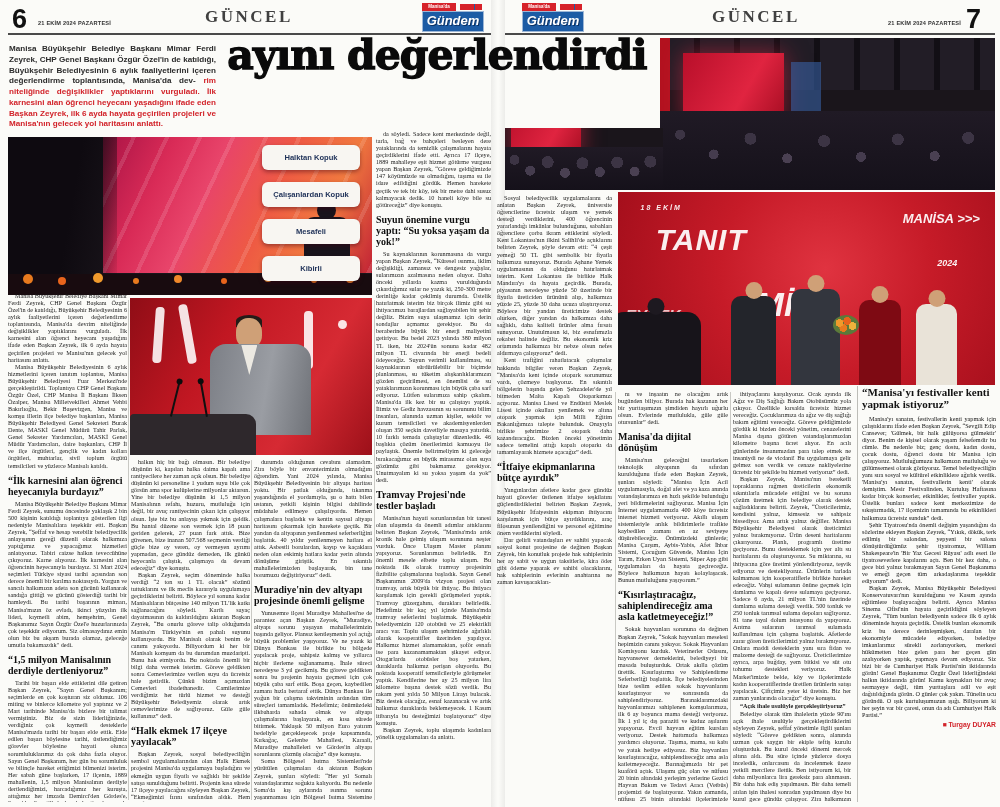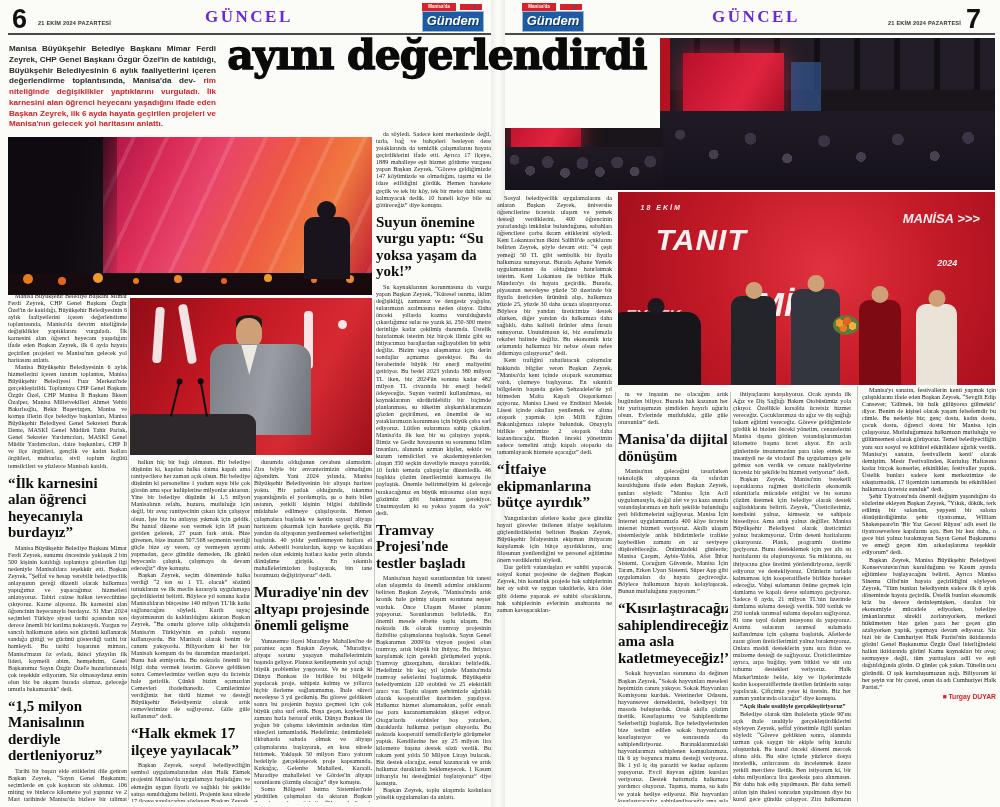--- a/index.html
+++ b/index.html
@@ -5,21 +5,21 @@
   html,body{margin:0;padding:0;background:#d9d9d6;}
   .sheet{position:relative;width:1000px;height:807px;margin:0 auto;background:#fbfbf8;
          font-family:"Liberation Serif",serif;color:#141414;overflow:hidden;
          box-shadow:0 0 8px rgba(0,0,0,.35);}
   .gutter{position:absolute;left:491px;top:0;width:14px;height:100%;
           background:linear-gradient(90deg,rgba(0,0,0,.06),rgba(0,0,0,0) 45%,rgba(0,0,0,0) 55%,rgba(0,0,0,.06));}
 
   
   .pagenum{position:absolute;top:4px;font:bold 27px "Liberation Sans",sans-serif;color:#111;}
   .dateline{position:absolute;top:20px;font:bold 5.6px "Liberation Sans",sans-serif;color:#333;letter-spacing:.2px;}
-  .section{position:absolute;top:7px;font:bold 17px "Liberation Serif",serif;letter-spacing:2.5px;color:#6d28d9;}
+  .section{position:absolute;top:7px;font:bold 17px "Liberation Serif",serif;letter-spacing:2.5px;color:#404040;}
   .hdr-rule{position:absolute;top:33px;height:2px;background:#4a4a4a;}
   .logo{position:absolute;top:3px;width:62px;height:29px;font-family:"Liberation Sans",sans-serif;}
   .logo .kick{position:absolute;left:0;top:0;width:34px;height:8px;background:#d6222a;color:#fff;
               font-size:4.5px;font-weight:bold;line-height:8px;text-align:center;}
   .logo .boxes{position:absolute;right:2px;top:1px;width:22px;height:6px;background:
       linear-gradient(90deg,#d6222a 0 30%,#1d5ca5 30% 34%,#d6222a 34% 64%,#1d5ca5 64% 68%,#d6222a 68% 100%);}
   .logo .word{position:absolute;left:0;top:8px;right:0;bottom:0;background:#1d5ca5;border:1px solid #9db7d6;
               color:#fff;font-weight:bold;font-style:italic;font-size:13px;line-height:18px;text-align:center;
               text-shadow:1px 1px 0 #0c3264;}
 
@@ -97,21 +97,21 @@
   .bouquet{position:absolute;width:26px;height:20px;border-radius:50%;
       background:radial-gradient(circle 4px at 25% 40%,#f09a2c 97%,transparent),
                  radial-gradient(circle 4px at 55% 30%,#e8641c 97%,transparent),
                  radial-gradient(circle 4px at 75% 55%,#f0b23c 97%,transparent),
                  radial-gradient(circle 4px at 40% 65%,#e87a1e 97%,transparent),#5c7a3a;}
 
   
   .col{position:absolute;overflow:hidden;text-align:justify;font-size:6.2px;line-height:1.14;color:#1c1c1c;}
   .col p{margin:0;text-indent:7px;}
   .col p.q{font-weight:bold;text-indent:7px;margin:1px 0;}
-  .col h3{font-size:15px;line-height:1.1;margin:6px 0 3px;font-weight:bold;text-align:left;color:#0e0e0e;}
+  .col h3{font-size:10px;line-height:1.1;margin:6px 0 3px;font-weight:bold;text-align:left;color:#0e0e0e;}
   .vrule{position:absolute;width:1px;background:#c9c9c4;}
 
   
   .side-box{position:absolute;left:857px;top:386px;width:139px;height:416px;overflow:hidden;
       border-left:1px solid #bdbdb8;padding-left:4px;box-sizing:border-box;}
   .side-box h2{font-size:11px;line-height:1.12;margin:0 0 4px;font-weight:bold;}
   .side-box .col2{position:relative;text-align:justify;font-size:6.2px;line-height:1.14;}
   .side-box .col2 p{margin:0;text-indent:7px;}
   .credit{margin-top:3px;text-align:right;font:bold 6.8px "Liberation Sans",sans-serif;color:#d2232a;}
 </style>
@@ -148,20 +148,26 @@
     <span class="red">rim niteliğinde değişiklikler yaptıklarını vurguladı. İlk karnesini alan öğrenci heyecanı yaşadığını ifade eden Başkan Zeyrek, ilk 6 ayda hayata geçirilen projeleri ve Manisa'nın gelecek yol haritasını anlattı.</span>
   </div>
 
   <div class="photo" style="left:8px;top:137px;width:364px;height:158px;">
     <div class="abs p1-screen"></div>
     <div class="abs p1-stripe"></div>
     <div class="abs p1-left"></div>
     <div class="abs p1-floor"></div>
     <div class="abs p1-flowers"></div>
     <div class="abs p1-sil"></div>
+    <div class="pills">
+        <div class="pill n0">Halktan Kopuk</div>
+        <div class="pill n1">Çalışanlardan Kopuk</div>
+        <div class="pill n2">Mesafeli</div>
+        <div class="pill n3">Kibirli</div>
+      </div>
   </div>
   <div class="photo" style="left:130px;top:298px;width:242px;height:157px;">
     <div class="abs p2-bg"></div>
     <div class="abs p2-letter" style="left:10%;top:6%;width:9px;height:56px;transform:rotate(4deg);"></div>
     <div class="abs p2-letter" style="left:22%;top:4%;width:9px;height:60px;transform:rotate(-10deg);"></div>
     <div class="abs p2-letter" style="left:72%;top:8%;width:9px;height:58px;"></div>
     <div class="abs p2-letter" style="left:86%;top:14%;width:9px;height:9px;border-radius:50%;"></div>
     <div class="abs p2-man-hair"></div>
     <div class="abs p2-man-head"></div>
     <div class="abs p2-man-body"></div>
@@ -249,20 +255,21 @@
   <div class="col" style="left:733px;top:390px;width:118px;height:412px;">
       <p>ihtiyaçlarını karşılıyoruz. Ocak ayında ilk Ağız ve Diş Sağlığı Bakım Otobüsümüz yola çıkıyor. Özellikle kırsalda ücretsiz hizmet vereceğiz. Çocuklarımıza da ağız ve diş sağlığı bakım eğitimi vereceğiz. Göreve geldiğimizde gördük ki bizden önceki yönetim, cenazelerini Manisa dışına götüren vatandaşlarımızdan kilometre başına ücret alıyor. En acılı günlerinde insanımızdan para talep etmek ne insaniydi ne de vicdani! Bu uygulamaya gelir gelmez son verdik ve cenaze nakliyelerine ücretsiz bir şekilde bu hizmeti veriyoruz” dedi.</p>
       <p>Başkan Zeyrek, Manisa'nın bereketli topraklarına rağmen üreticilerin ekonomik sıkıntılarla mücadele ettiğini ve bu soruna çözüm üretmek için belediye olarak destek sağladıklarını belirtti. Zeyrek, “Üreticilerimiz, kendisini yalnız, kimsesiz ve sahipsiz hissediyor. Ama artık yalnız değiller. Manisa Büyükşehir Belediyesi olarak üreticimizi yalnız bırakmıyoruz. Ürün deseni haritalarını çıkarıyoruz. Planlı, programlı üretime geçiyoruz. Bunu desteklemek için yer altı su haritalarını da oluşturuyoruz. Su miktarına, su ihtiyacına göre üretimi yönlendiriyoruz, teşvik ediyoruz ve destekliyoruz. Ürünlerin tarlada kalmaması için kooperatiflerle birlikte hareket edeceğiz. Vahşi sulamanın önüne geçmek için damlama ve kapalı devre sulamaya geçiyoruz. Sadece 6 ayda, 21 milyon TL'nin üzerinde damlama sulama desteği verdik. 500 tonluk ve 250 tonluk tarımsal sulama depoları sağlıyoruz. 81 tane tayal dolum istasyonu da yapıyoruz. Arıtma sularının tarımsal sulamada kullanılması için çalışma başlattık. Afetlerde zarar gören üreticilerimizi yalnız bırakmıyoruz. Onlara maddi desteklerin yanı sıra fidan ve malzeme desteği de sağlıyoruz. Üreticilerimize ayrıca, arpa buğday, yem bitkisi ve süt otu tohumu destekleri veriyoruz. Halk Market'imizde belde, köy ve ilçelerimizde kadın kooperatiflerinde üretilen ürünlerin satışı yapılacak. Çiftçimiz yeter ki üretsin. Biz her zaman yanlarında olacağız” diye konuştu.</p>
       <p class="q">“Açık ihale usulüyle gerçekleştiriyoruz”</p>
       <p>Belediye olarak tüm ihalelerin yüzde 90'ını açık ihale usulüyle gerçekleştirdiklerini söyleyen Zeyrek, şeffaf yönetimle ilgili şunları söyledi: “Göreve geldikten sonra, alanında uzman çok saygın bir ekiple teftiş kurulu oluşturduk. Bu kurul önceki dönemi mercek altına aldı. Bu süre içinde yüzlerce dosya inceledik, onlarcasını da incelenmek üzere yetkili mercilere ilettik. Ben istiyorum ki, bir daha milyonlarca lira gereksiz para alınmasın. Bir daha hak ediş yapılmasın. Bir daha temeli atılan işin ihalesi sonradan yapılmasın diye bu kurul gece gündüz çalışıyor. Zira halkımızın bize emanet ettiği her bir kuruşta garip gurebanın, yoksul ve yetimin hakkı var. Buradan bir kez daha söylüyorum; Manisa'mda artık rantçı değil halkçı bir belediye var. Halkın parasını yine halkı için harcayan bir belediye anlayışı var! Aylık mali raporlarımızı internet sitemizde düzenli olarak yayınlıyoruz. İhalelerimizi canlı yayınlıyoruz. İhalelerimizin yüzde 90'ı açık ihale usulü ile yapılıyor. Bu rakamın Türkiye ortalaması Kamu İhale Kurumu'nun en son açıkladığı Kamu Alımları İzleme Raporuna göre yaklaşık yüzde 60. Denetlenmekten, hesap vermekten, şeffaflıktan korkmuyoruz, çekinmiyoruz ve vazgeçmiyoruz.”</p>
     </div>
   <div class="vrule" style="left:615px;top:392px;height:408px;"></div>
   <div class="vrule" style="left:730px;top:392px;height:408px;"></div>
 
   <div class="side-box">
+    <h2>“Manisa'yı festivaller kenti yapmak istiyoruz”</h2>
     <div class="col2">
         <p>Manisa'yı sanatın, festivallerin kenti yapmak için çalıştıklarını ifade eden Başkan Zeyrek, “Sevgili Edip Cansever; 'Gülmek, bir halk gülüyorsa gülmektir' diyor. Benim de kişisel olarak yaşam felsefemdir bu cümle. Bu nedenle biz; genç dostu, kadın dostu, çocuk dostu, öğrenci dostu bir Manisa için çalışıyoruz. Mutluluğumuzu halkımızın mutluluğu ve gülümsemesi olarak görüyoruz. Temel belediyeciliğin yanı sıra sosyal ve kültürel etkinliklere ağırlık verdik. 'Manisa'yı sanatın, festivallerin kenti' olarak demiştim. Mesir Festivalinden, Kurtuluş Haftasına kadar birçok konserler, etkinlikler, festivaller yaptık. Üstelik bunları sadece kent merkezimize de sıkıştırmadık, 17 ilçemizin tamamında bu etkinlikleri halkımıza ücretsiz sunduk” dedi.</p>
         <p>Şehir Tiyatrosu'nda önemli değişim yaşandığını da sözlerine ekleyen Başkan Zeyrek, “Yıkık, dökük, terk edilmiş bir salondan, yepyeni bir salona dönüştürdüğümüz şehir tiyatromuz, William Shakespeare'in 'Bir Yaz Gecesi Rüyası' adlı eseri ile tiyatroseverlere kapılarını açtı. Ben bir kez daha, o gece bizi yalnız bırakmayan Sayın Genel Başkanıma ve emeği geçen tüm arkadaşlarıma teşekkür ediyorum” dedi.</p>
         <p>Başkan Zeyrek, Manisa Büyükşehir Belediyesi Konservatuvarı'nın kurulduğunu ve Kasım ayında eğitimlere başlayacağını belirtti. Ayrıca Manisa Sinema Ofisi'nin hayata geçirildiğini söyleyen Zeyrek, “Tüm bunları belediyenin sadece ilk 6 aylık döneminde hayata geçirdik. Üstelik bunları ekonomik kriz bu derece derinleşmişken, daralan bir ekonomiyle mücadele ediyorken, belediye imkanlarımız sürekli zorlanıyorken, merkezi hükümetten bize gelen para her geçen gün azalıyorken yaptık, yapmaya devam ediyoruz. Siz bizi bir de Cumhuriyet Halk Partisi'nin iktidarında görün! Genel Başkanımız Özgür Özel liderliğindeki halkın iktidarında görün! Kamu kaynakları bir avuç sermayeye değil, tüm yurttaşlara adil ve eşit dağıtıldığında görün. O günler çok yakın. Tünelin ucu göründü. O ışık kurtuluşumuzun ışığı. Biliyorum ki her şeyin var bir çaresi, onun da adı Cumhuriyet Halk Partisi.”</p>
       </div>
     <div class="credit">■ Turgay DUYAR</div>
   </div>
 
 </div>
 

